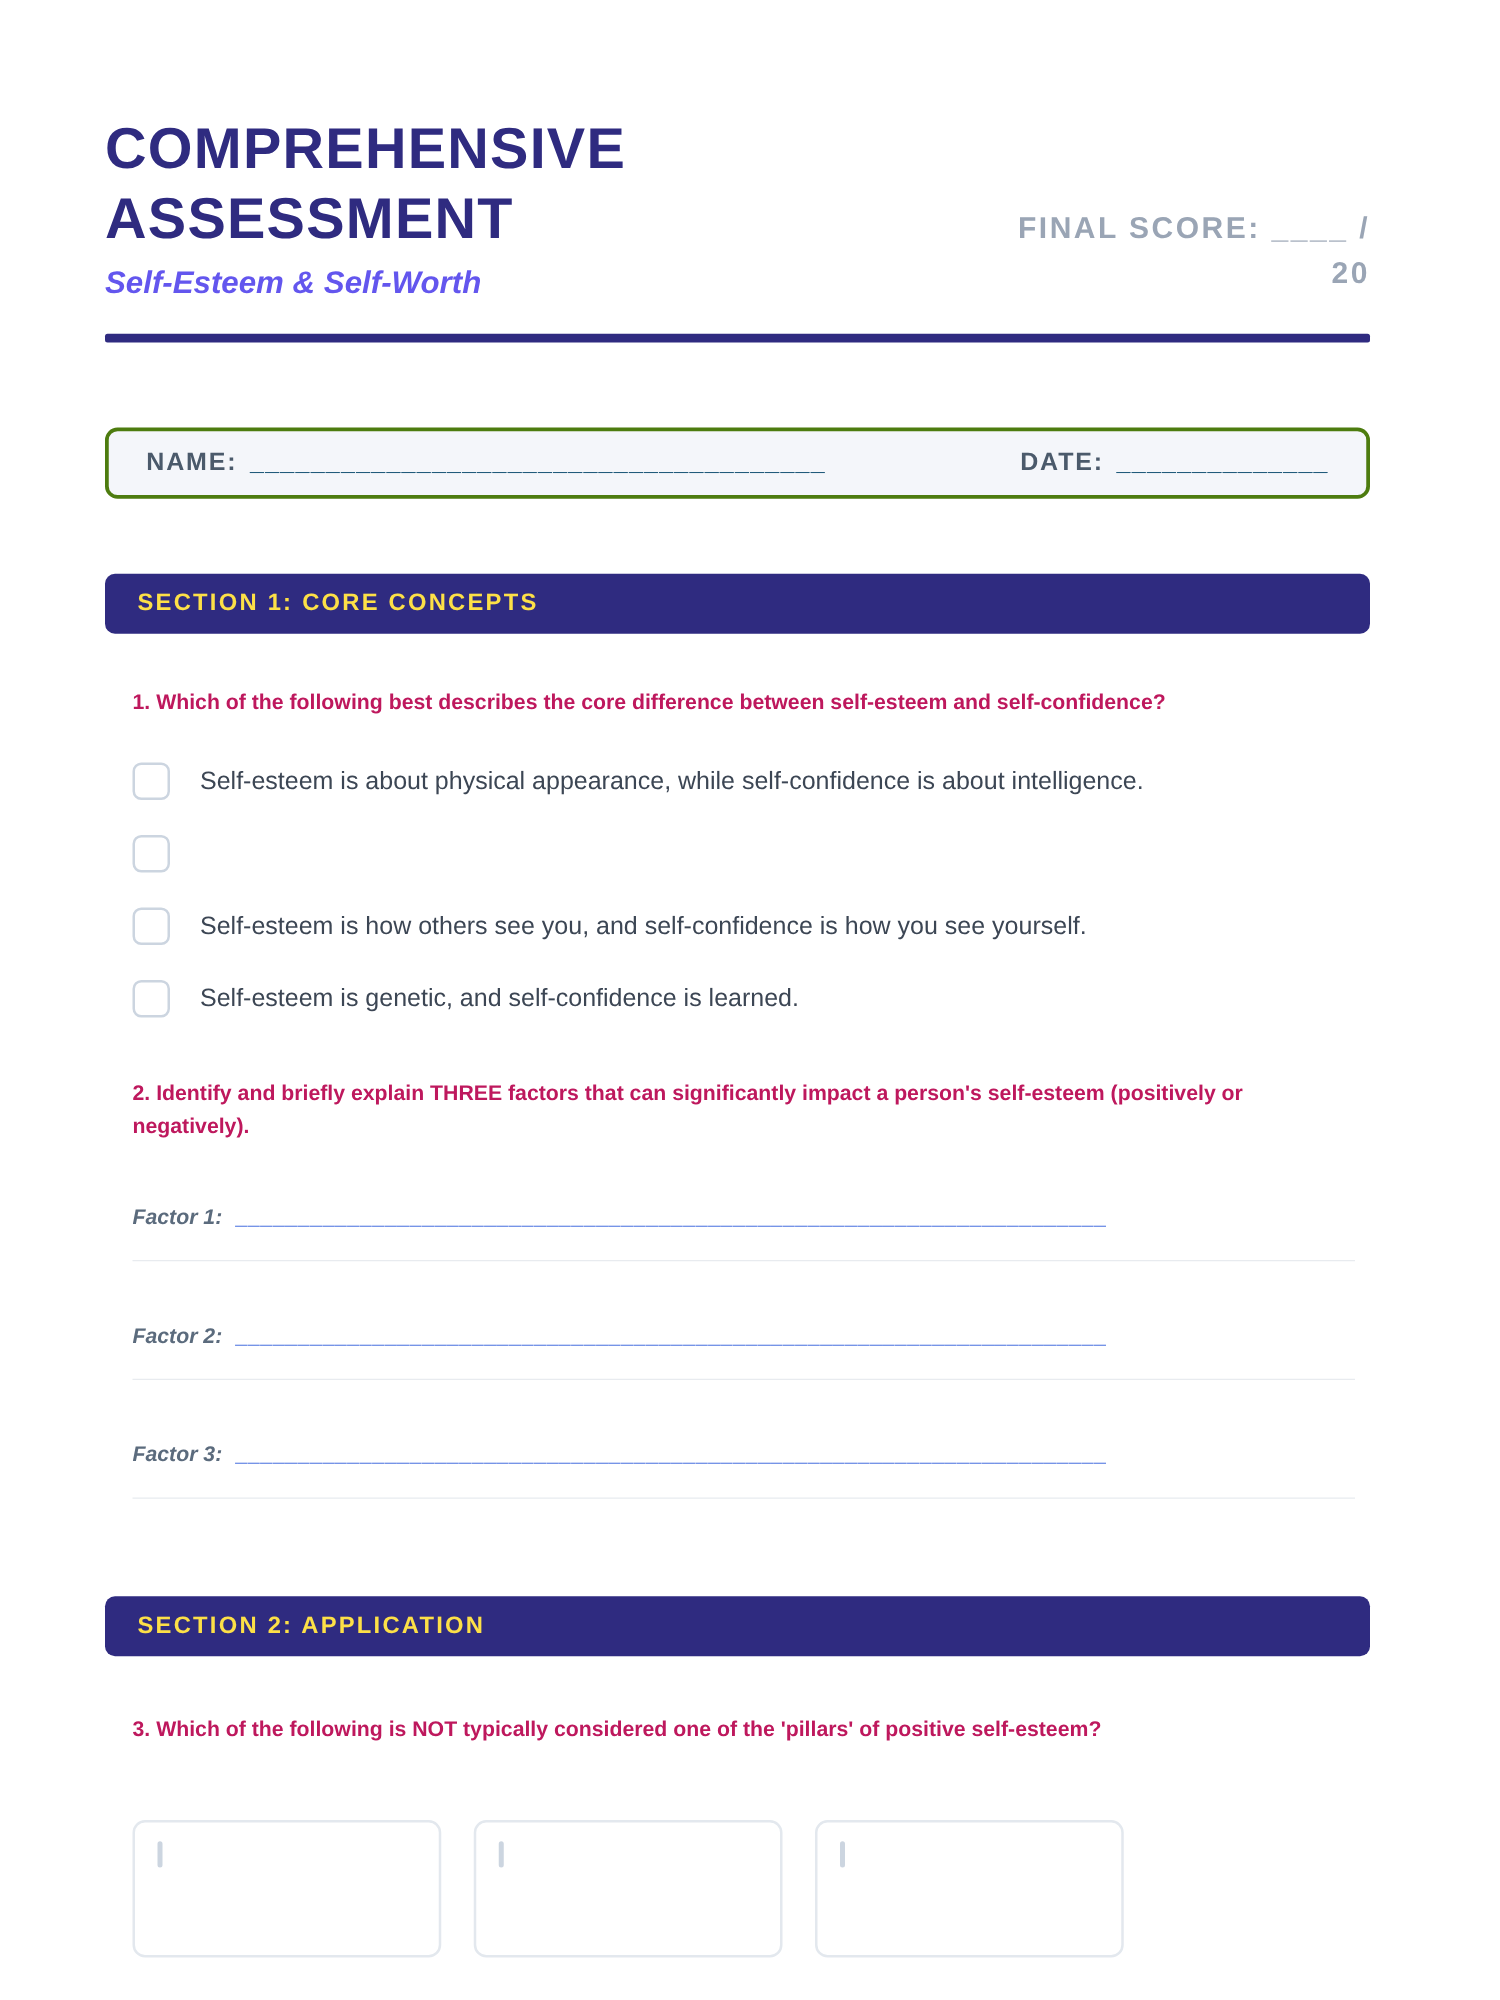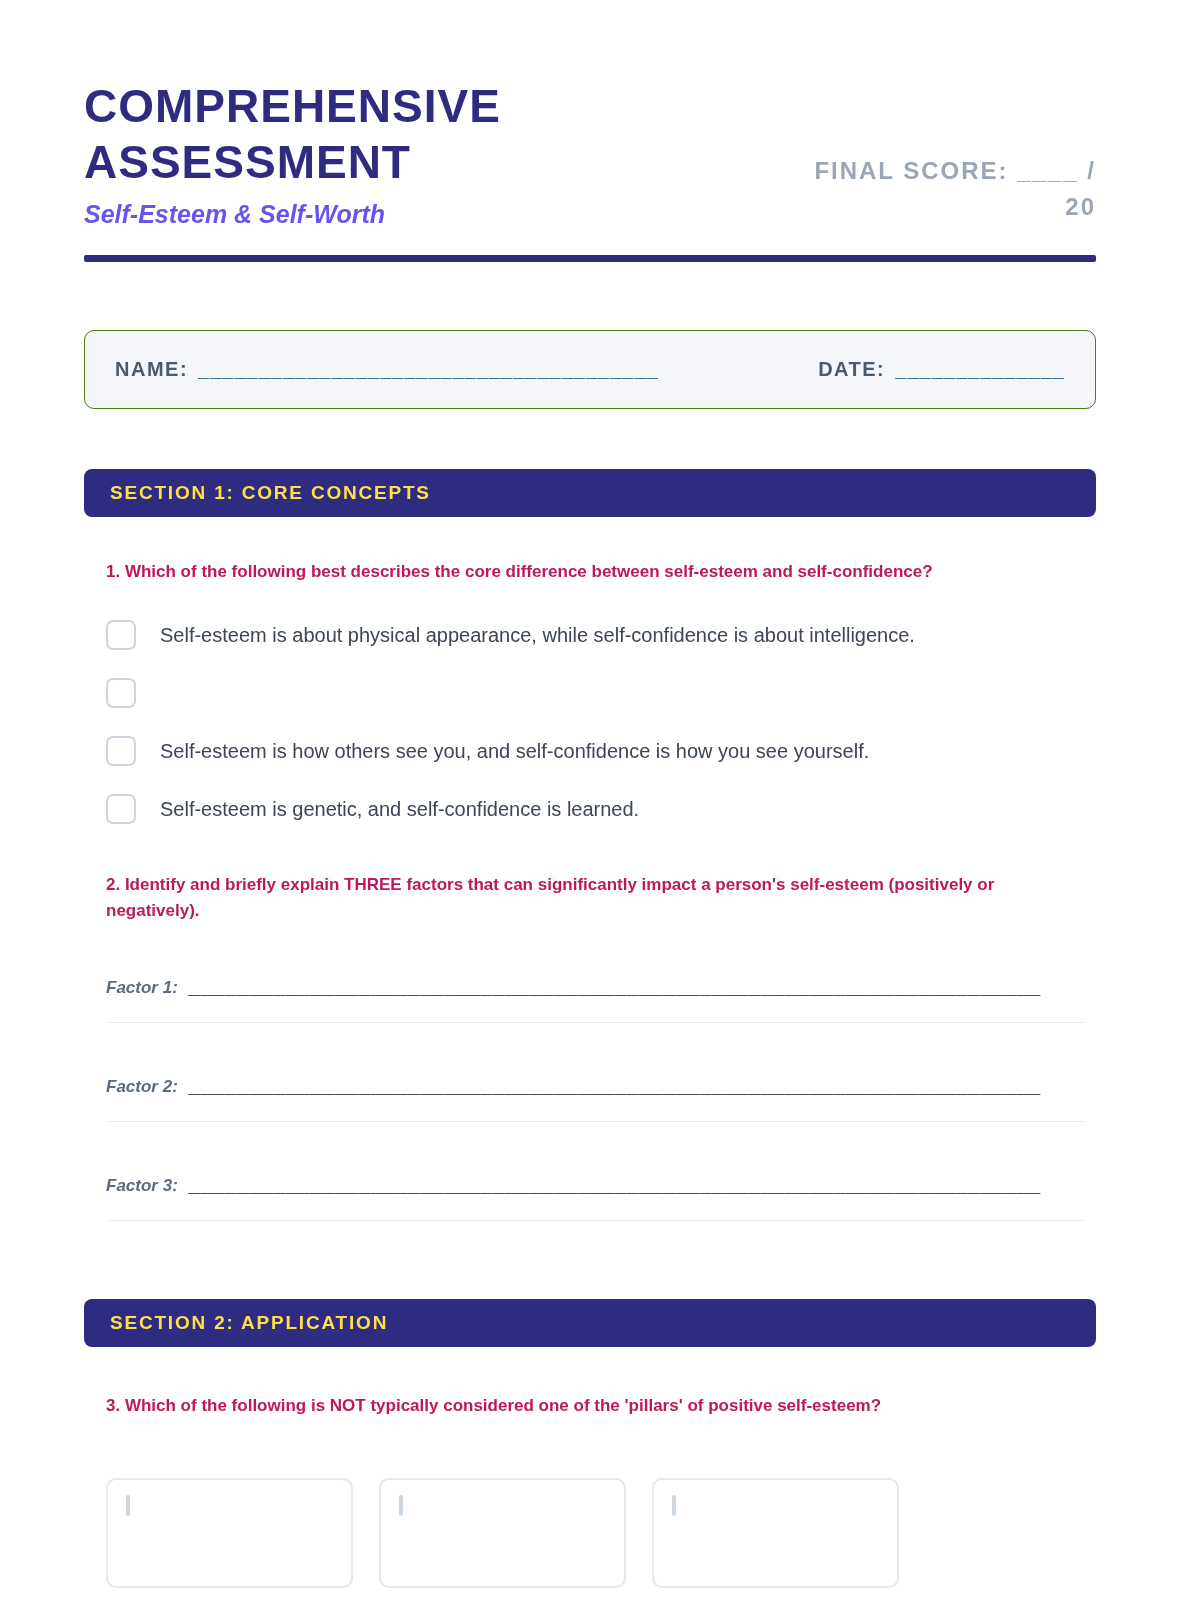--- a/index.html
+++ b/index.html
@@ -3,21 +3,21 @@
 <meta charset="utf-8">
 <style>
   * { margin: 0; padding: 0; box-sizing: border-box; }
   html, body { background: #ffffff; }
   body { font-family: "Liberation Sans", sans-serif; }
 
   .page {
     position: relative;
     width: 1200px;
     height: 1588px;
-    margin: 0 auto;
+    margin: 12px auto;
     background: #ffffff;
     overflow: hidden;
     padding: 78px 104px 0 84px;
   }
 
   
   .header-row {
     display: flex;
     justify-content: space-between;
     align-items: flex-end;
@@ -52,23 +52,23 @@
     margin-top: 26px;
     height: 7px;
     background: #2f2b80;
     border-radius: 2px;
   }
 
   
   .name-date-box {
     margin-top: 68px;
     background: #f4f6fa;
-    border: 1px solid #4d7c0f;
+    border: 3px solid #4d7c0f;
     border-radius: 10px;
-    padding: 27px 30px;
+    padding: 14px 30px;
     display: flex;
     justify-content: space-between;
     align-items: center;
   }
   .field-group { display: flex; align-items: baseline; gap: 10px; white-space: nowrap; }
   .field-label {
     font-size: 20px;
     font-weight: bold;
     letter-spacing: 1.5px;
     color: #4b5a6b;
@@ -133,23 +133,23 @@
   .factor { margin-top: 50px; }
   .factor-text { white-space: nowrap; overflow: hidden; }
   .factor-label {
     font-size: 17px;
     font-weight: bold;
     font-style: italic;
     color: #5b6b7d;
     margin-right: 6px;
   }
   .factor-line {
-    font-size: 21px;
-    font-weight: bold;
-    color: #0f172a;
+    font-size: 17px;
+    font-weight: bold;
+    color: #1d4ed8;
     letter-spacing: 0.5px;
   }
   .factor-rule {
     margin-top: 24px;
     border-bottom: 1px solid #e8ebef;
   }
 
   
   .card-row {
     margin-top: 58px;

